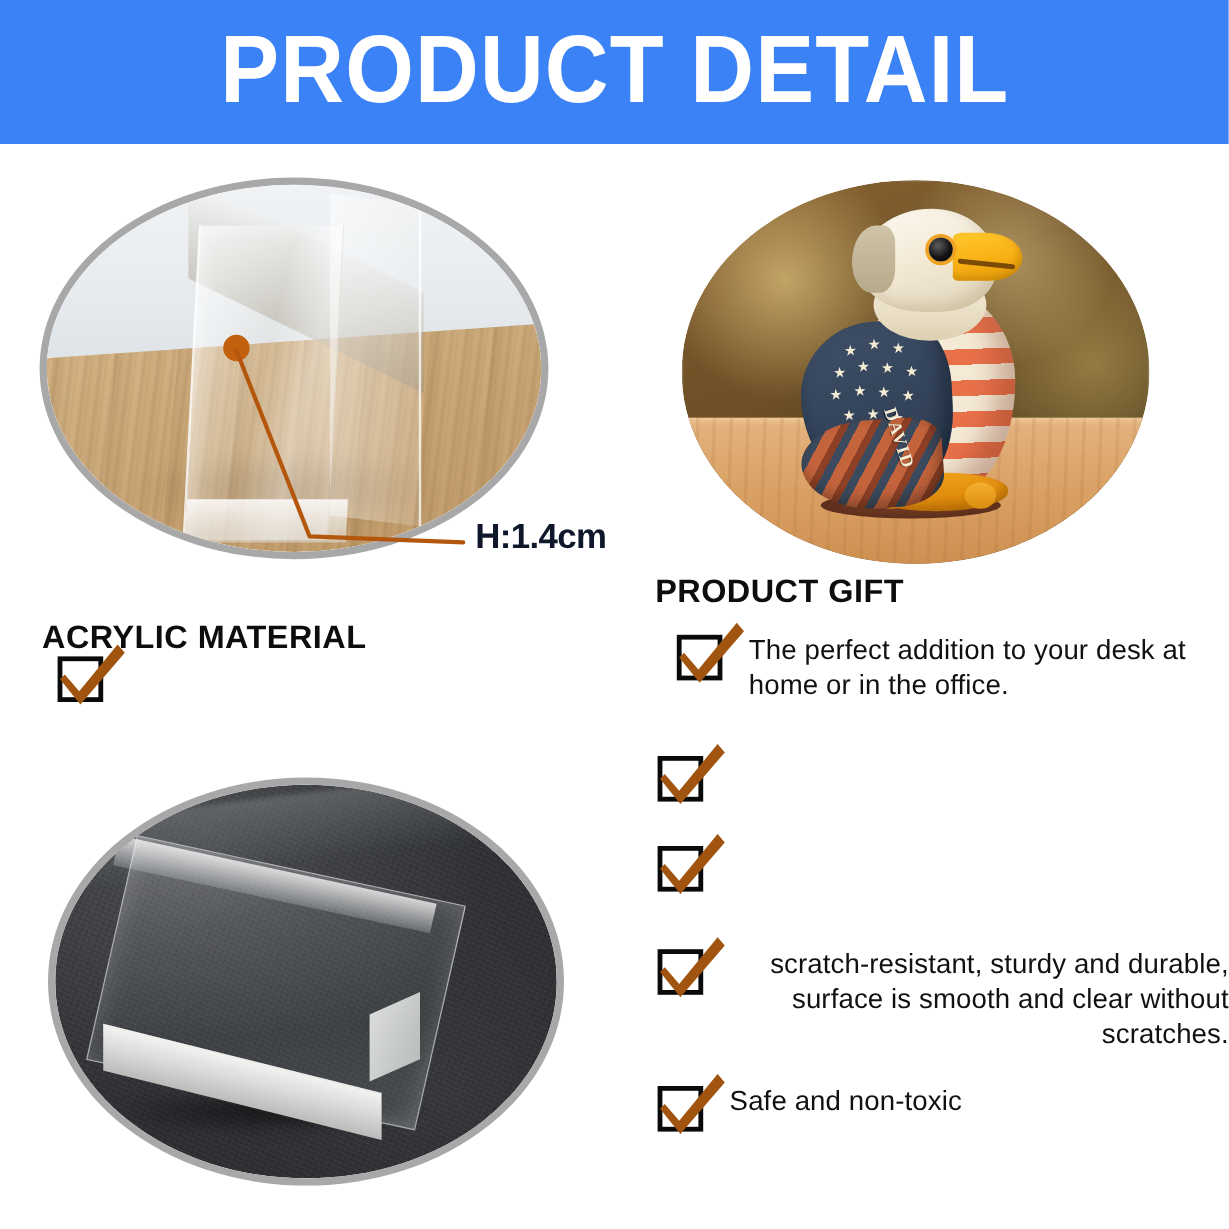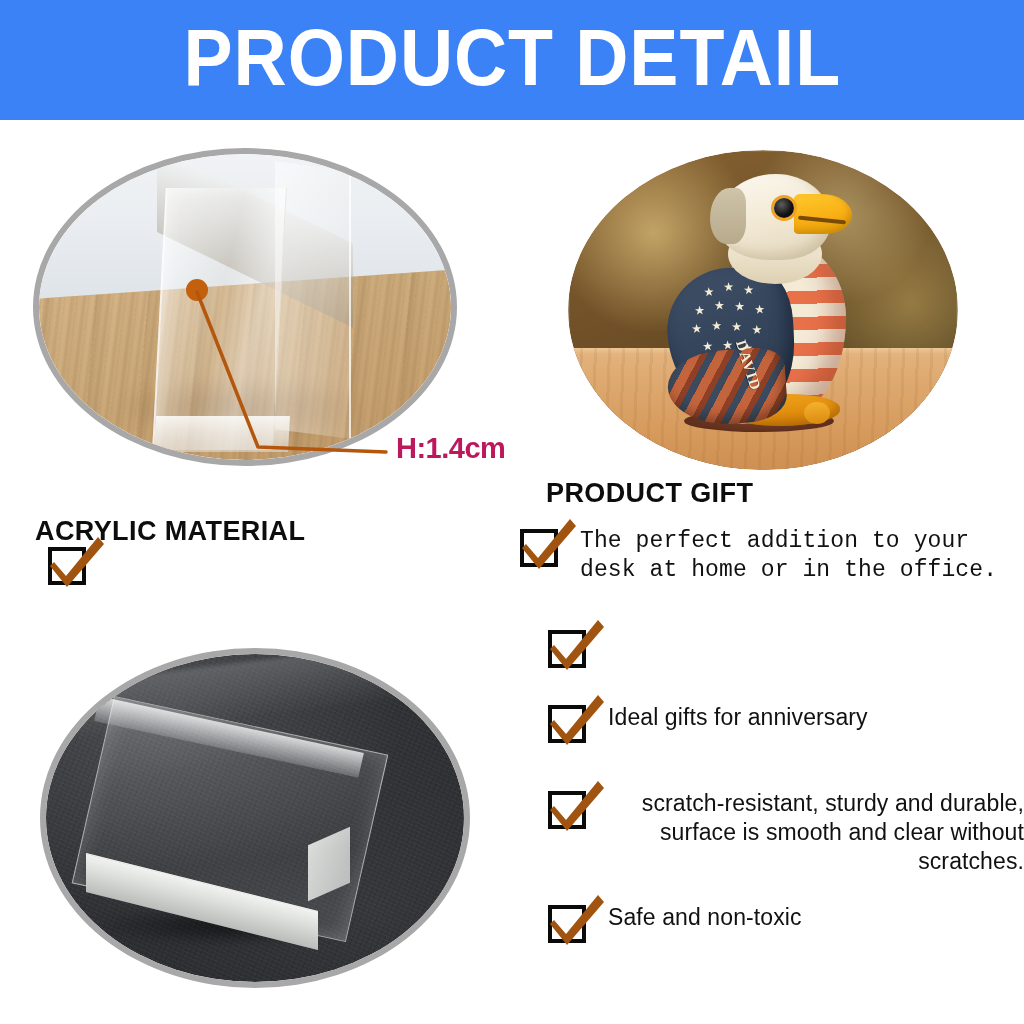--- a/index.html
+++ b/index.html
@@ -135,21 +135,21 @@
     width: 22px; height: 22px;
     border-radius: 50%;
     background: #c2600d;
   }
   .callout-svg { position: absolute; left: 0; top: 0; width: 1024px; height: 1024px; pointer-events: none; }
   .callout-label {
     position: absolute;
     left: 396px; top: 432px;
     font-size: 29px;
     font-weight: bold;
-    color: #be185d;
+    color: #0f172a;
     letter-spacing: -0.5px;
     white-space: nowrap;
   }
 
   
   #photo-eagle { left: 568px; top: 150px; width: 390px; height: 320px; }
   .eagle-bg {
     position: absolute; inset: 0;
     background:
       radial-gradient(circle at 22% 26%, rgba(255,225,150,0.55), rgba(255,225,150,0) 26%),
@@ -361,21 +361,21 @@
   }
   .bullet-text {
     font-size: 23px;
     color: #111111;
     line-height: 1.26;
     margin-left: 22px;
     max-width: 420px;
     letter-spacing: 0.1px;
   }
   #bullet-acrylic-0 { left: 48px; top: 545px; }
-  #bullet-gift-0 { left: 520px; top: 527px; font-family: Liberation Mono, monospace; }
+  #bullet-gift-0 { left: 564px; top: 527px; }
   #bullet-gift-1 { left: 548px; top: 628px; }
   #bullet-gift-2 { left: 548px; top: 703px; }
   #bullet-gift-3 { left: 548px; top: 789px; text-align: right; }
   #bullet-gift-4 { left: 548px; top: 903px; }
 </style>
 </head>
 <body>
 
 <div class="banner">
   <div class="banner-title">PRODUCT DETAIL</div>
@@ -478,21 +478,20 @@
     </svg>
   </div>
 </div>
 
 <div class="bullet-row" id="bullet-gift-2">
   <div class="checkbox">
     <svg class="tick" viewBox="0 0 58 54">
       <path d="M6 27 L18 41 L50 2 L56 9 L19 52 L2 31 Z" fill="#a0540f"></path>
     </svg>
   </div>
-  <div class="bullet-text">Ideal gifts for anniversary</div>
 </div>
 
 <div class="bullet-row" id="bullet-gift-3">
   <div class="checkbox">
     <svg class="tick" viewBox="0 0 58 54">
       <path d="M6 27 L18 41 L50 2 L56 9 L19 52 L2 31 Z" fill="#a0540f"></path>
     </svg>
   </div>
   <div class="bullet-text">scratch-resistant, sturdy and durable, surface is smooth and clear without scratches.</div>
 </div>

